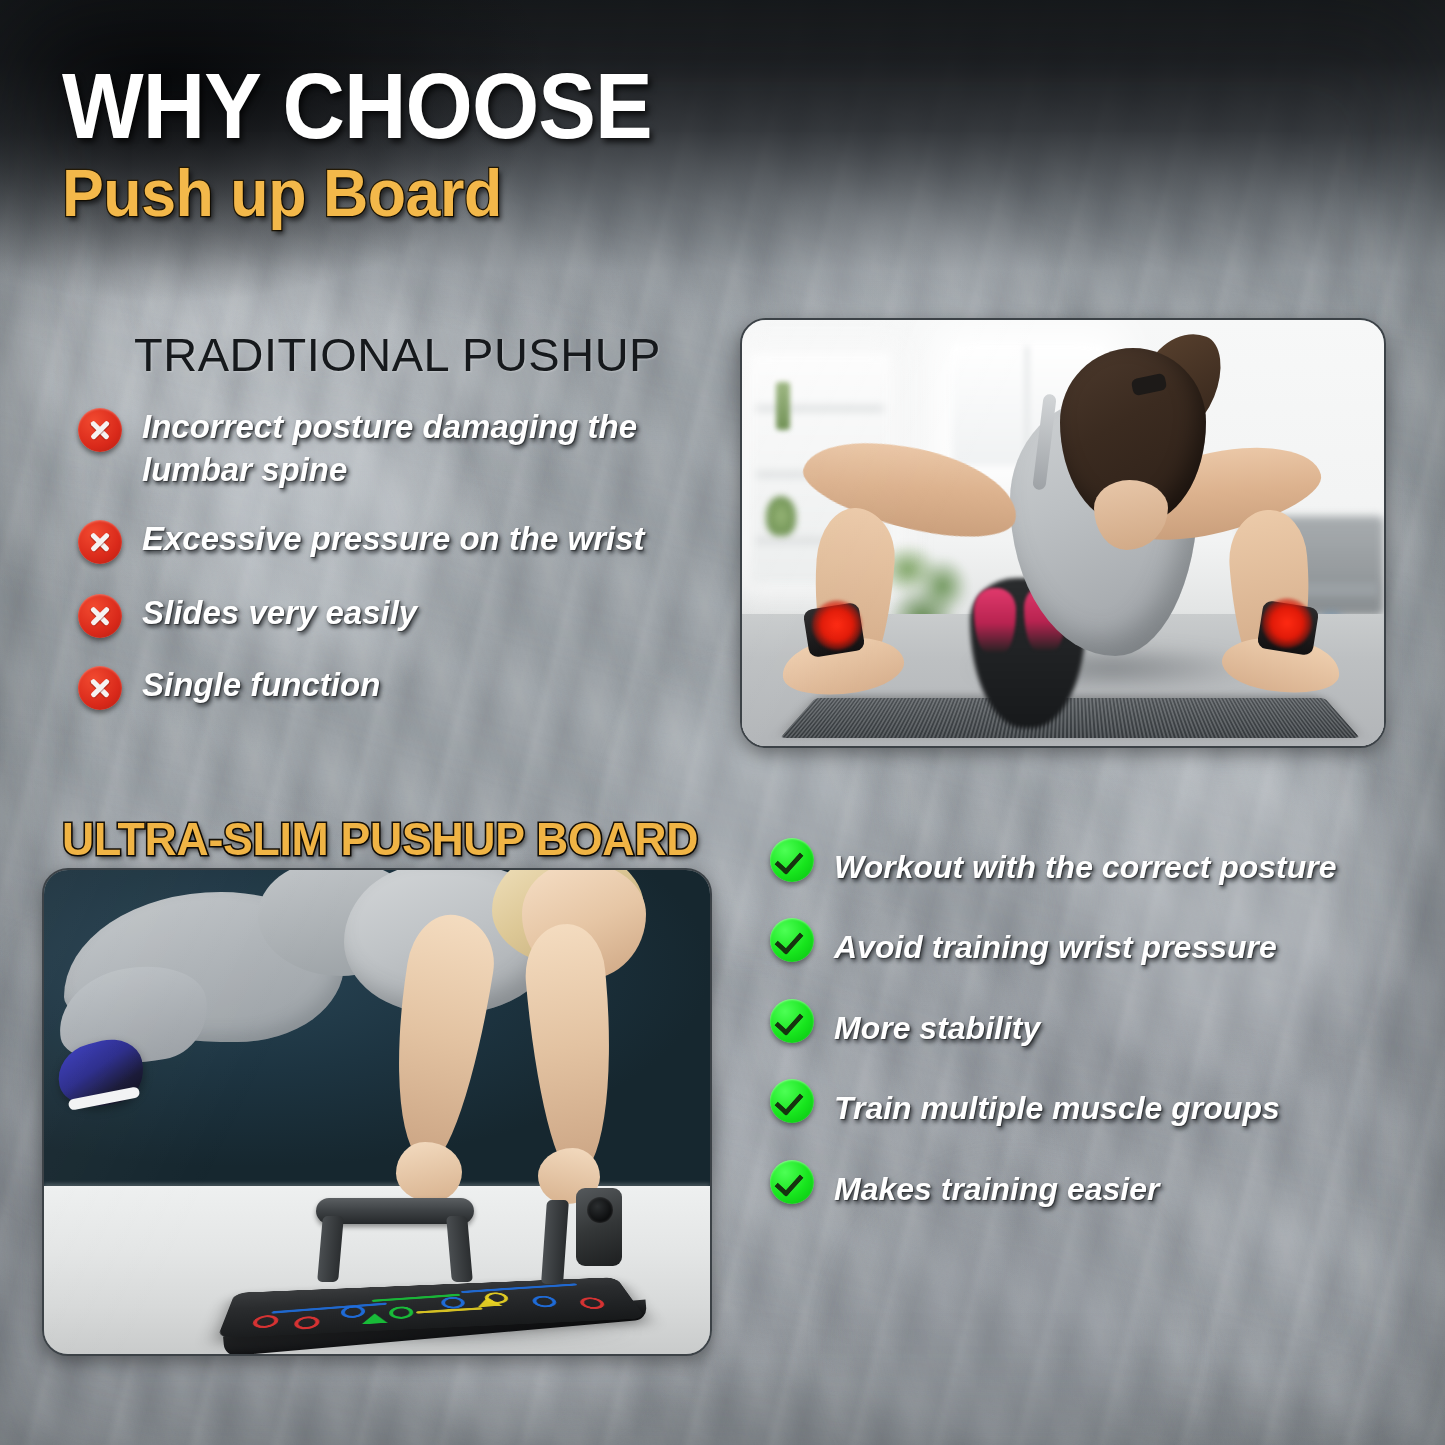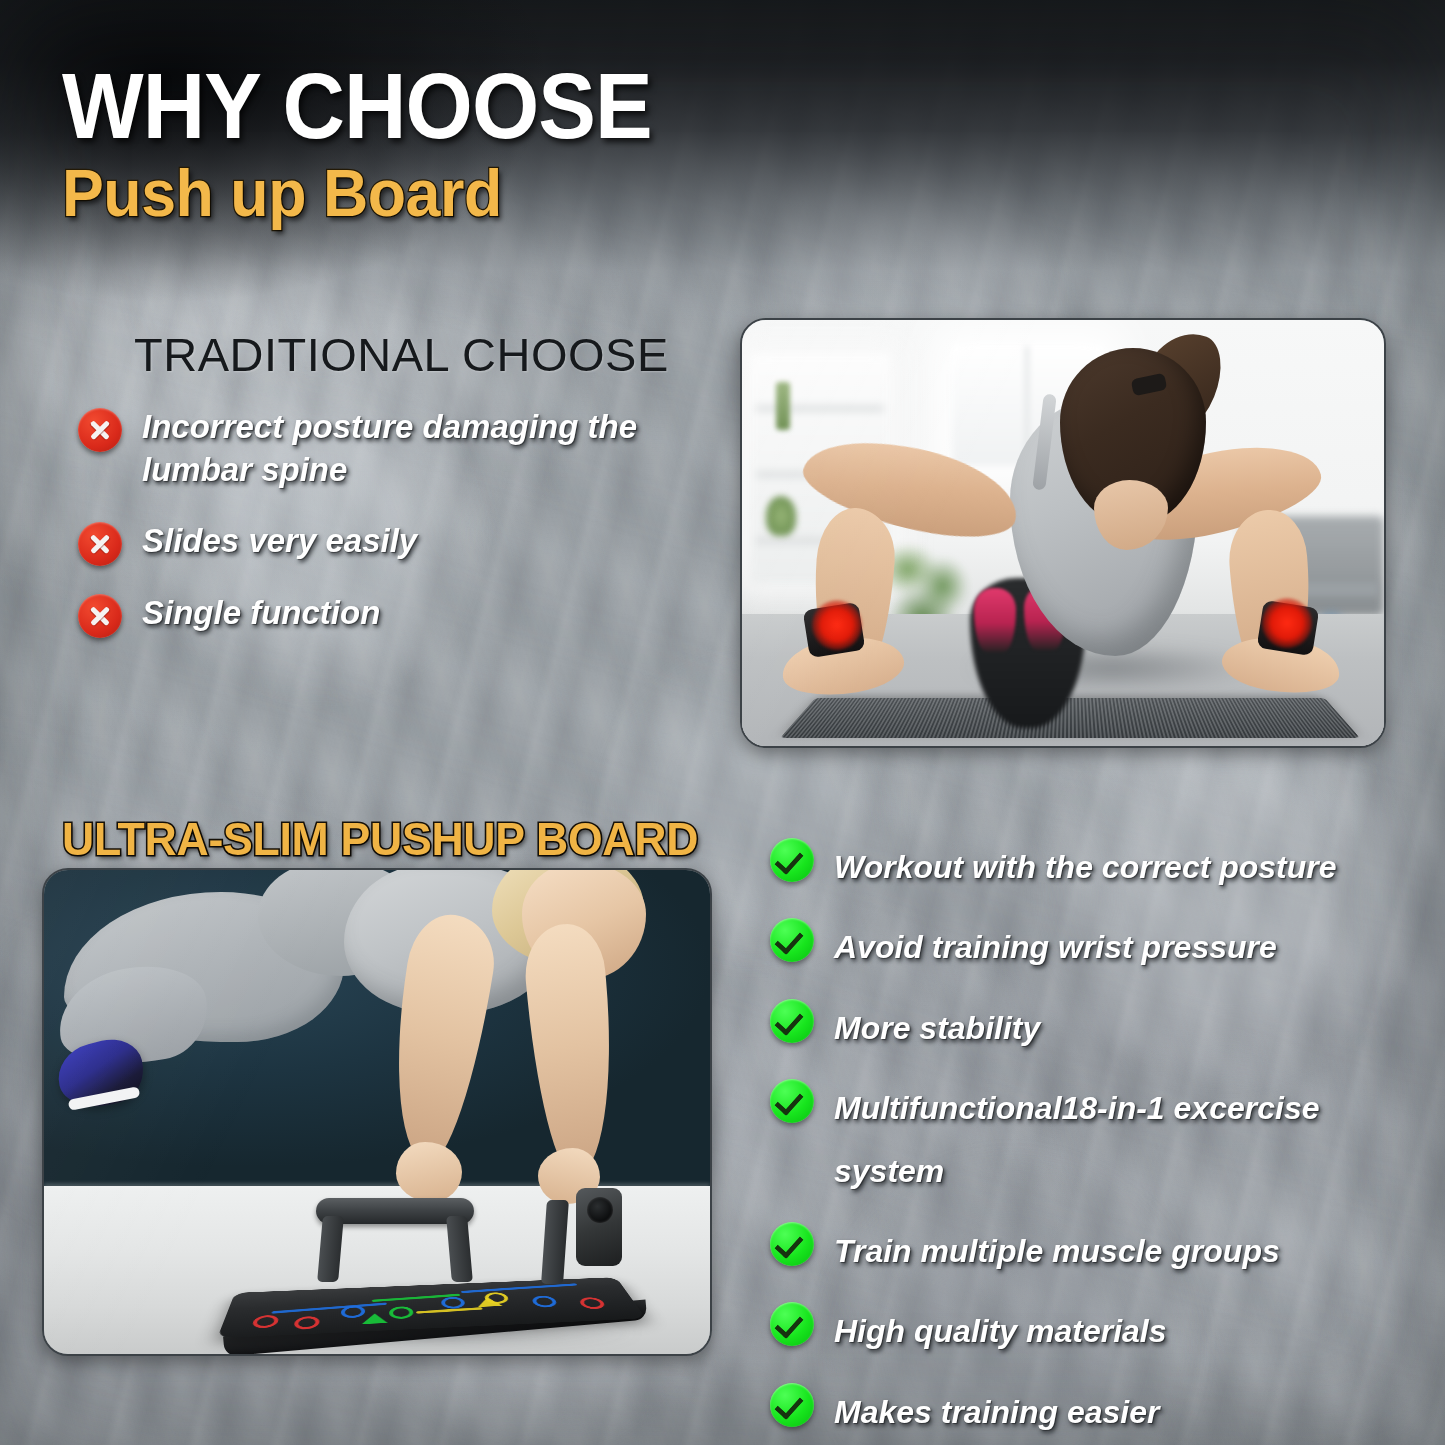--- a/index.html
+++ b/index.html
@@ -521,28 +521,34 @@
   <div class="bg-topdark"></div>
   <div class="bg-topdark2"></div>
   <div class="bg-edge"></div>
 </div>
 
 <div id="title-block">
   <div id="title-main">WHY CHOOSE</div>
   <div id="title-sub">Push up Board</div>
 </div>
 
-<div id="traditional-heading">TRADITIONAL CHOOSE</div>
+<div id="traditional-heading">TRADITIONAL PUSHUP</div>
 
 <div class="bullet-list" id="cons-list">
   <div class="bullet-row">
     <div class="bullet-icon">
         <div class="icon-x"></div>
       </div>
     <div class="bullet-text">Incorrect posture damaging the lumbar spine</div>
+  </div>
+  <div class="bullet-row">
+    <div class="bullet-icon">
+        <div class="icon-x"></div>
+      </div>
+    <div class="bullet-text">Excessive pressure on the wrist</div>
   </div>
   <div class="bullet-row" style="margin-top:28px;">
     <div class="bullet-icon">
         <div class="icon-x"></div>
       </div>
     <div class="bullet-text">Slides very easily</div>
   </div>
   <div class="bullet-row" style="margin-top:26px;">
     <div class="bullet-icon">
         <div class="icon-x"></div>
@@ -658,33 +664,21 @@
   <div class="bullet-row">
     <div class="bullet-icon">
         <div class="icon-check"></div>
       </div>
     <div class="bullet-text">More stability</div>
   </div>
   <div class="bullet-row">
     <div class="bullet-icon">
         <div class="icon-check"></div>
       </div>
-    <div class="bullet-text" style="padding-right:36px;">Multifunctional18-in-1 excercise system</div>
+    <div class="bullet-text">Train multiple muscle groups</div>
   </div>
   <div class="bullet-row">
     <div class="bullet-icon">
         <div class="icon-check"></div>
       </div>
-    <div class="bullet-text">Train multiple muscle groups</div>
-  </div>
-  <div class="bullet-row">
-    <div class="bullet-icon">
-        <div class="icon-check"></div>
-      </div>
-    <div class="bullet-text">High quality materials</div>
-  </div>
-  <div class="bullet-row">
-    <div class="bullet-icon">
-        <div class="icon-check"></div>
-      </div>
     <div class="bullet-text">Makes training easier</div>
   </div>
 </div>
 
 </body></html>

